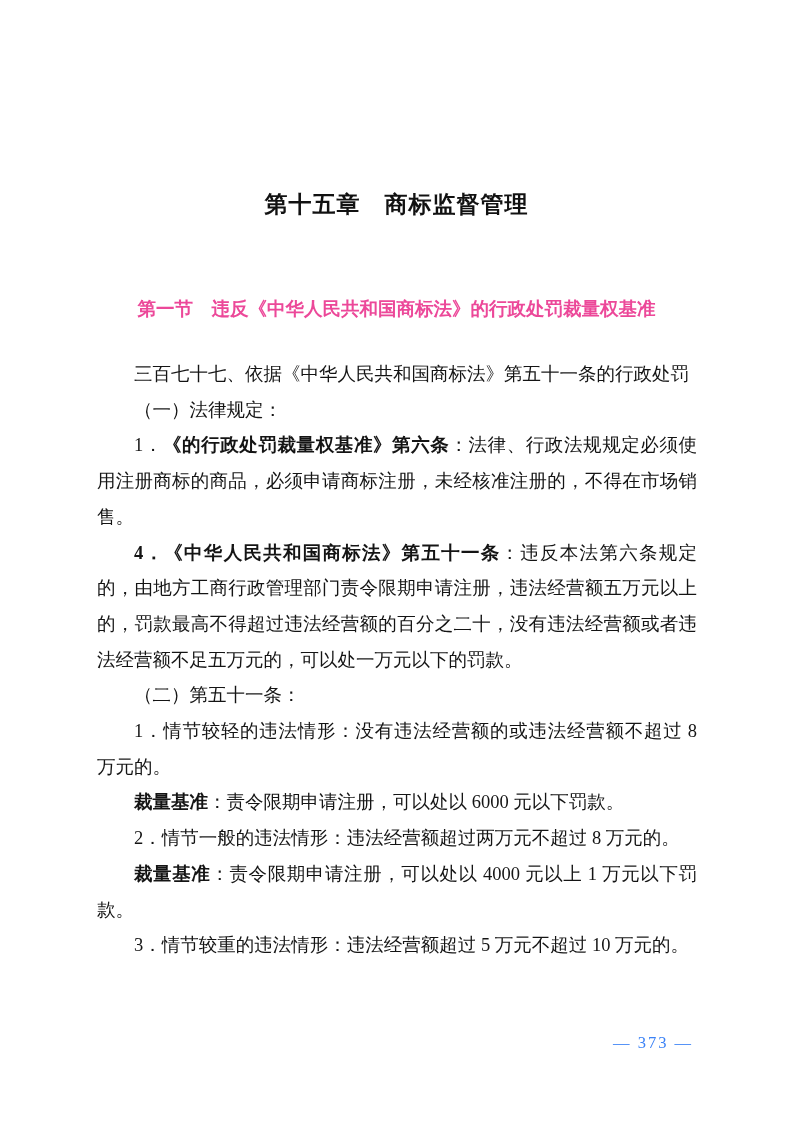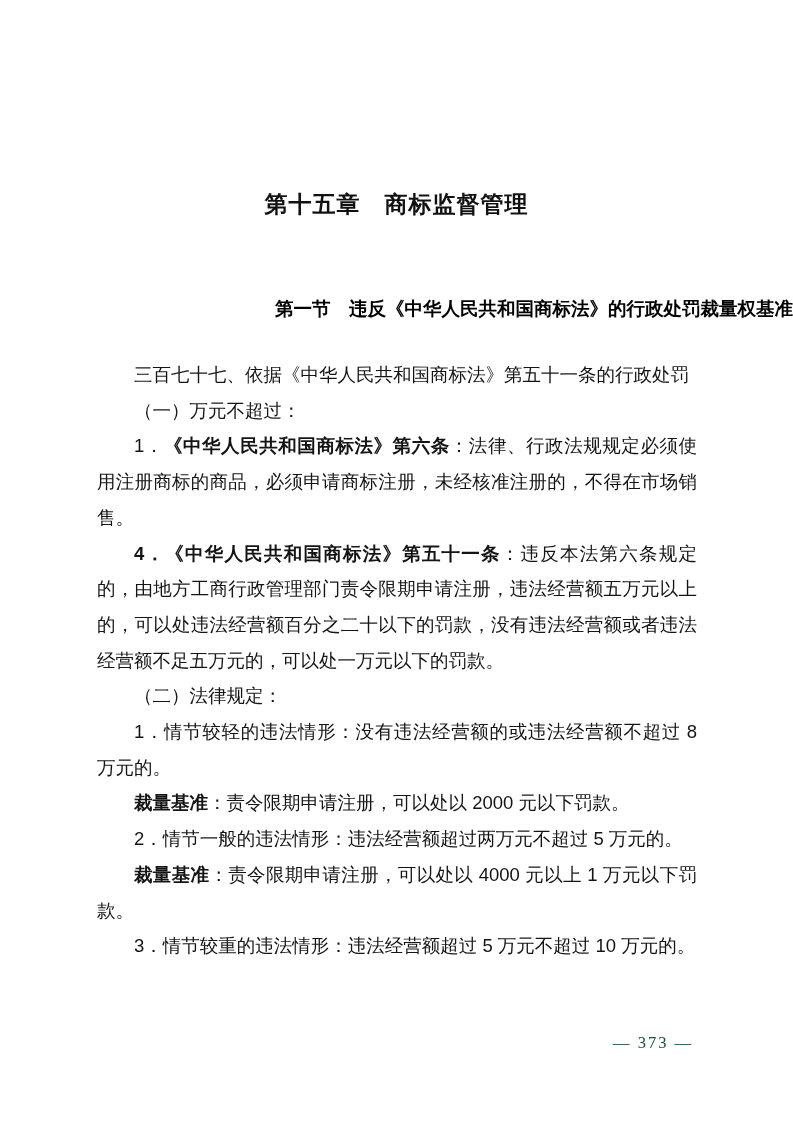--- a/index.html
+++ b/index.html
@@ -22,77 +22,78 @@
     font-size: 23px;
     font-weight: bold;
     letter-spacing: 1px;
     color: #111111;
   }
   .section-title {
     position: absolute;
     top: 296px;
     left: 0;
     width: 100%;
-    text-align: right;
+    text-align: center;
     font-size: 18.5px;
     font-weight: bold;
-    color: #000000;
+    color: #ec4899;
   }
   .body-text {
     position: absolute;
     top: 357px;
     left: 97px;
     width: 600px;
     font-size: 18.5px;
     line-height: 35.7px;
     text-align: justify;
     text-justify: inter-ideograph;
     color: #141414;
   }
   .para {
     text-indent: 2em;
     margin: 0;
+    font-family: Liberation Serif, serif;
   }
   .bold { font-weight: bold; }
   .page-footer {
     position: absolute;
     top: 1033px;
     right: 100px;
     font-size: 16.5px;
     font-family: "Liberation Serif", "DejaVu Serif", serif;
-    color: #14532d;
+    color: #3b82f6;
     letter-spacing: 2px;
   }
 </style>
 </head>
 <body>
 
 <div class="page">
 
   <h1 class="chapter-title">第十五章　商标监督管理</h1>
 
   <h2 class="section-title">第一节　违反《中华人民共和国商标法》的行政处罚裁量权基准</h2>
 
   <div class="body-text">
 
     <p class="para">三百七十七、依据《中华人民共和国商标法》第五十一条的行政处罚</p>
 
-    <p class="para">（一）万元不超过：</p>
+    <p class="para">（一）法律规定：</p>
 
-    <p class="para"><span>1．</span><span class="bold">《中华人民共和国商标法》第六条</span><span>：法律、行政法规规定必须使用注册商标的商品，必须申请商标注册，未经核准注册的，不得在市场销售。</span></p>
+    <p class="para"><span>1．</span><span class="bold">《的行政处罚裁量权基准》第六条</span><span>：法律、行政法规规定必须使用注册商标的商品，必须申请商标注册，未经核准注册的，不得在市场销售。</span></p>
 
-    <p class="para"><span class="bold">4．《中华人民共和国商标法》第五十一条</span><span>：违反本法第六条规定的，由地方工商行政管理部门责令限期申请注册，违法经营额五万元以上的，可以处违法经营额百分之二十以下的罚款，没有违法经营额或者违法经营额不足五万元的，可以处一万元以下的罚款。</span></p>
+    <p class="para"><span class="bold">4．《中华人民共和国商标法》第五十一条</span><span>：违反本法第六条规定的，由地方工商行政管理部门责令限期申请注册，违法经营额五万元以上的，罚款最高不得超过违法经营额的百分之二十，没有违法经营额或者违法经营额不足五万元的，可以处一万元以下的罚款。</span></p>
 
-    <p class="para">（二）法律规定：</p>
+    <p class="para">（二）第五十一条：</p>
 
     <p class="para">1．情节较轻的违法情形：没有违法经营额的或违法经营额不超过 8 万元的。</p>
 
-    <p class="para"><span class="bold">裁量基准</span><span>：责令限期申请注册，可以处以 2000 元以下罚款。</span></p>
+    <p class="para"><span class="bold">裁量基准</span><span>：责令限期申请注册，可以处以 6000 元以下罚款。</span></p>
 
-    <p class="para">2．情节一般的违法情形：违法经营额超过两万元不超过 5 万元的。</p>
+    <p class="para">2．情节一般的违法情形：违法经营额超过两万元不超过 8 万元的。</p>
 
     <p class="para"><span class="bold">裁量基准</span><span>：责令限期申请注册，可以处以 4000 元以上 1 万元以下罚款。</span></p>
 
     <p class="para">3．情节较重的违法情形：违法经营额超过 5 万元不超过 10 万元的。</p>
 
 
   </div>
 
   <div class="page-footer">— 373 —</div>
 

